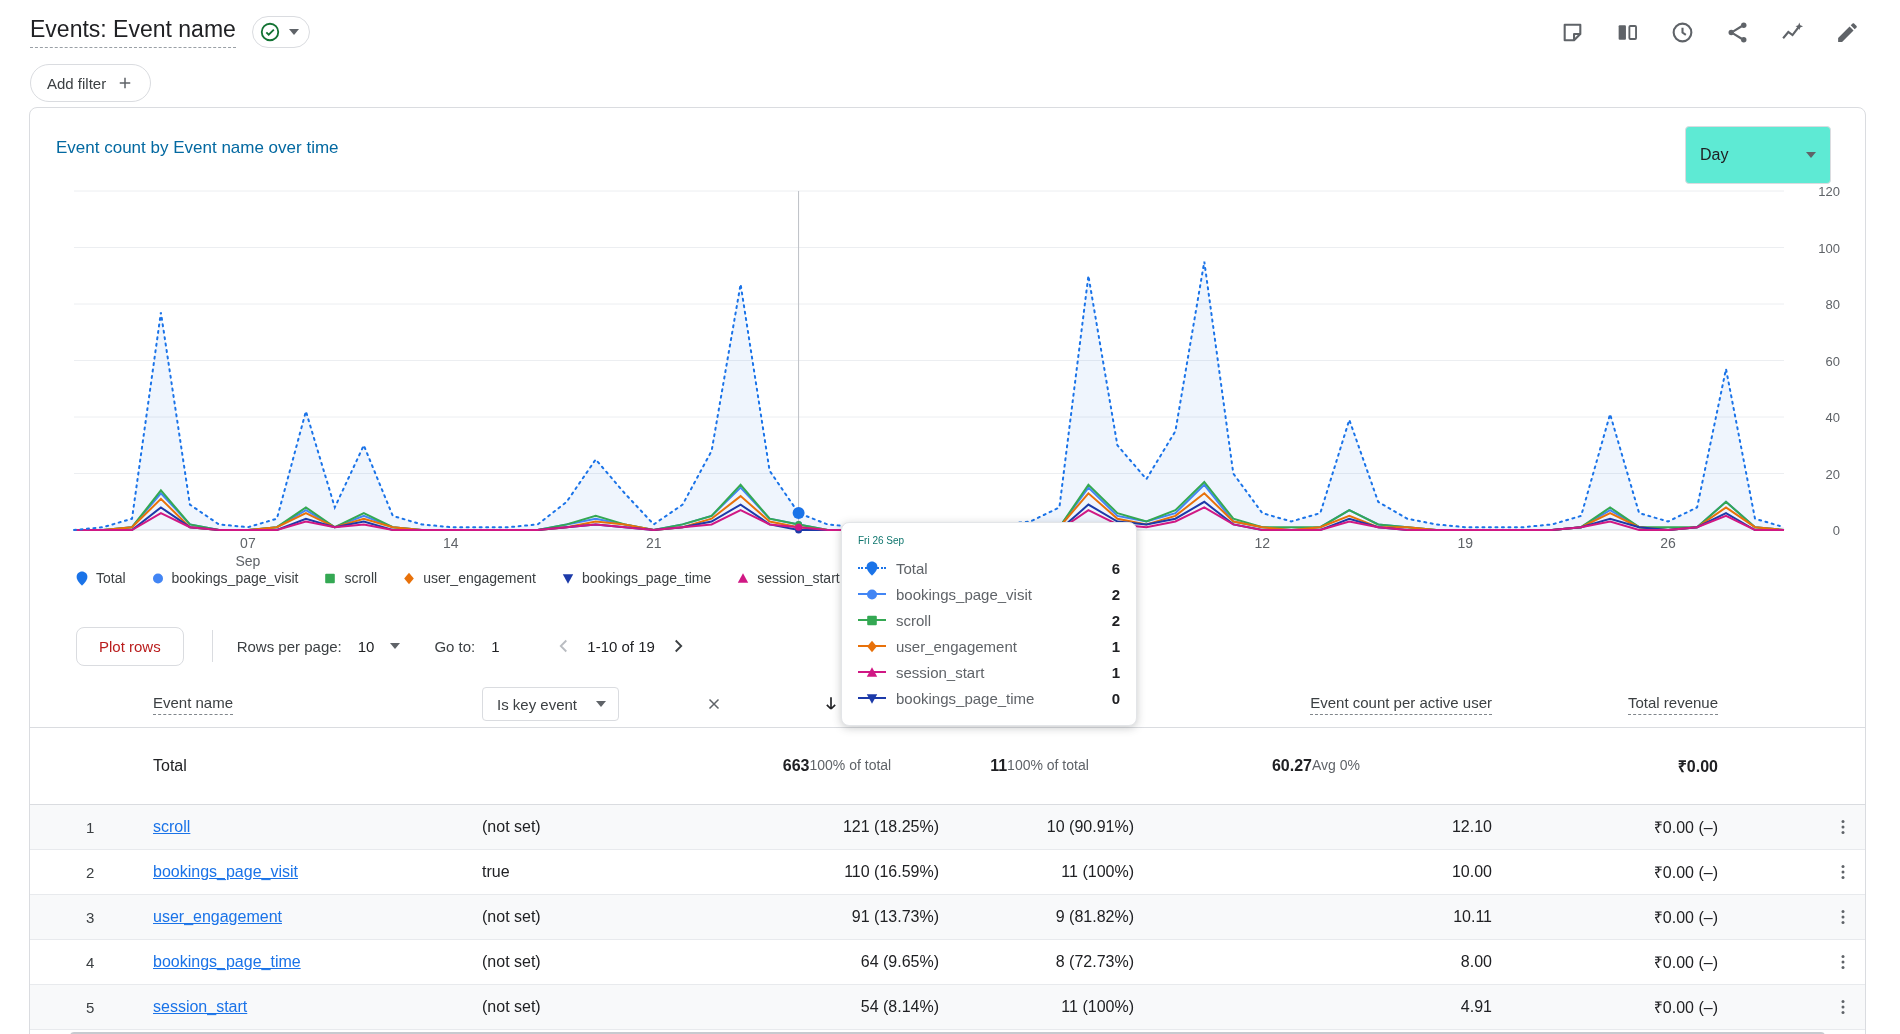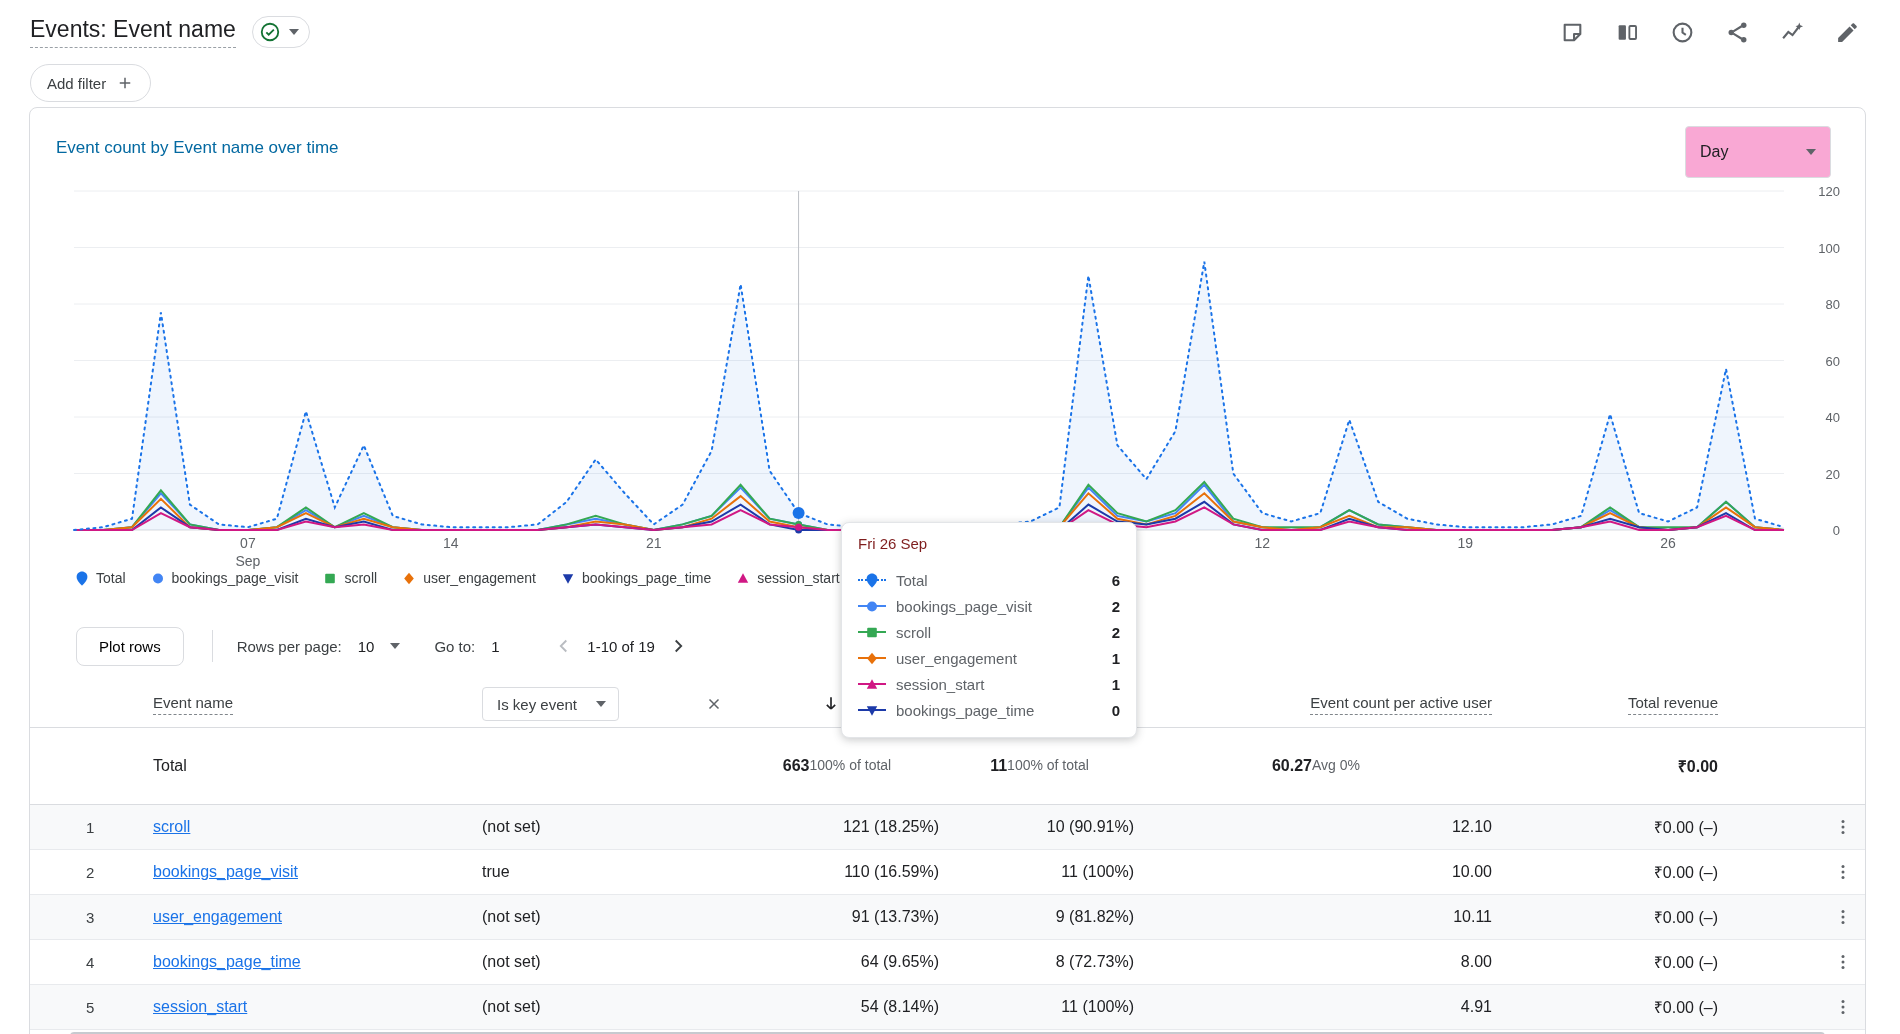--- a/index.html
+++ b/index.html
@@ -15,30 +15,30 @@
   .toolbar{display:flex;gap:30px;align-items:center;padding-top:4px;color:#5f6368}
   .tool-btn{width:25px;height:25px;cursor:pointer}
   .tool-btn svg{width:100%;height:100%}
   
   .add-filter{display:inline-flex;align-items:flex-end;gap:10px;margin:16px 0 0 30px;border:1px solid #dadce0;
     border-radius:20px;background:#fff;padding:9px 16px;font-size:15px;color:#3c4043;cursor:pointer}
   .add-filter svg{width:18px;height:18px;color:#5f6368}
   
   .card{position:absolute;left:29px;top:107px;width:1837px;height:960px;border:1px solid #dadce0;border-radius:8px;background:#fff}
   .chart-title{position:absolute;left:26px;top:30px;font-size:17px;color:#0369a1}
-  .granularity{position:absolute;right:34px;top:18px;width:146px;height:52px;border:1px solid #dadce0;border-radius:4px;
-    display:flex;align-items:center;justify-content:space-between;padding:0 14px;font-size:16px;color:#202124;cursor:pointer;background:#f9a8d4}
+  .granularity{position:absolute;right:34px;top:18px;width:146px;height:58px;border:1px solid #dadce0;border-radius:4px;
+    display:flex;align-items:center;justify-content:space-between;padding:0 14px;font-size:16px;color:#202124;cursor:pointer;background:#5eead4}
   #chart-svg{position:absolute;left:42px;top:77px}
   .legend{position:absolute;left:46px;top:462px;display:flex;gap:26px;align-items:center;font-size:14px;color:#3c4043}
   .legend-item{display:flex;align-items:center;gap:7px;cursor:pointer}
   .lg-key{width:13px;height:15px;display:inline-flex}
   
   .table-toolbar{position:absolute;left:0;top:514px;width:100%;height:48px;display:flex;align-items:center;
     padding:0 38px 0 46px}
-  .plot-rows{border:1px solid #dadce0;border-radius:8px;background:#fff;color:#000000;font-size:15px;padding:10px 22px;cursor:pointer}
+  .plot-rows{border:1px solid #dadce0;border-radius:8px;background:#fff;color:#b91c1c;font-size:15px;padding:10px 22px;cursor:pointer}
   .tt-divider{width:1px;height:32px;background:#dadce0;margin:0 24px 0 28px}
   .search-wrap{display:flex;align-items:center;gap:14px;flex:1}
   .search-wrap svg{width:22px;height:22px;color:#5f6368}
   .search-input{border:none;outline:none;font-size:16px;color:#202124;width:320px;background:transparent}
   .search-input::placeholder{color:#5f6368}
   .pagination{display:flex;align-items:center;font-size:15px;color:#3c4043}
   .rpp-value{display:flex;align-items:center;gap:16px;margin:0 34px 0 16px;cursor:pointer;color:#202124}
   .goto-input{width:36px;border:none;outline:none;font-size:15px;color:#202124;margin:0 26px 0 16px;background:transparent}
   .pg-chev{width:22px;height:22px;cursor:pointer}
   .pg-chev.disabled{color:#b9bcc1;cursor:default}
@@ -64,21 +64,21 @@
   .stack{display:flex;flex-direction:row;justify-content:center}
   .big{font-weight:700;font-size:16px}
   .sub{color:#5f6368;font-size:14px;}
   .evlink{color:#1a73e8;text-decoration:underline;cursor:pointer}
   .kebab{display:flex;justify-content:center;padding-left:96px;color:#5f6368}
   .kebab svg{width:20px;height:20px;cursor:pointer}
   .hscroll{position:absolute;left:40px;right:40px;top:924px;height:8px;background:#c7cacf;border-radius:4px;cursor:pointer}
   
   .chart-tooltip{position:absolute;left:811px;top:414px;width:296px;background:#fff;border:1px solid #e3e5e8;border-radius:8px;
     box-shadow:0 2px 8px rgba(60,64,67,.28);padding:12px 16px 14px;z-index:30}
-  .tt-date{color:#7f1d1d;font-size:15px;margin-bottom:15px}
+  .tt-date{color:#0f766e;font-size:10px;margin-bottom:9px}
   .tt-row{display:flex;align-items:center;gap:10px;height:26px;font-size:15px}
   .tt-key{position:relative;width:28px;height:15px;flex:none}
   .tt-key::before{content:"";position:absolute;top:6px;left:0;right:0;border-top:2px solid currentColor}
   .tt-key.dotted::before{border-top-style:dotted}
   .tt-key svg{position:absolute;left:8px;top:0}
   .tt-label{color:#5f6368;flex:1;overflow:hidden;white-space:nowrap}
   .tt-val{font-weight:700;color:#202124}
 </style>
 </head>
 <body>

